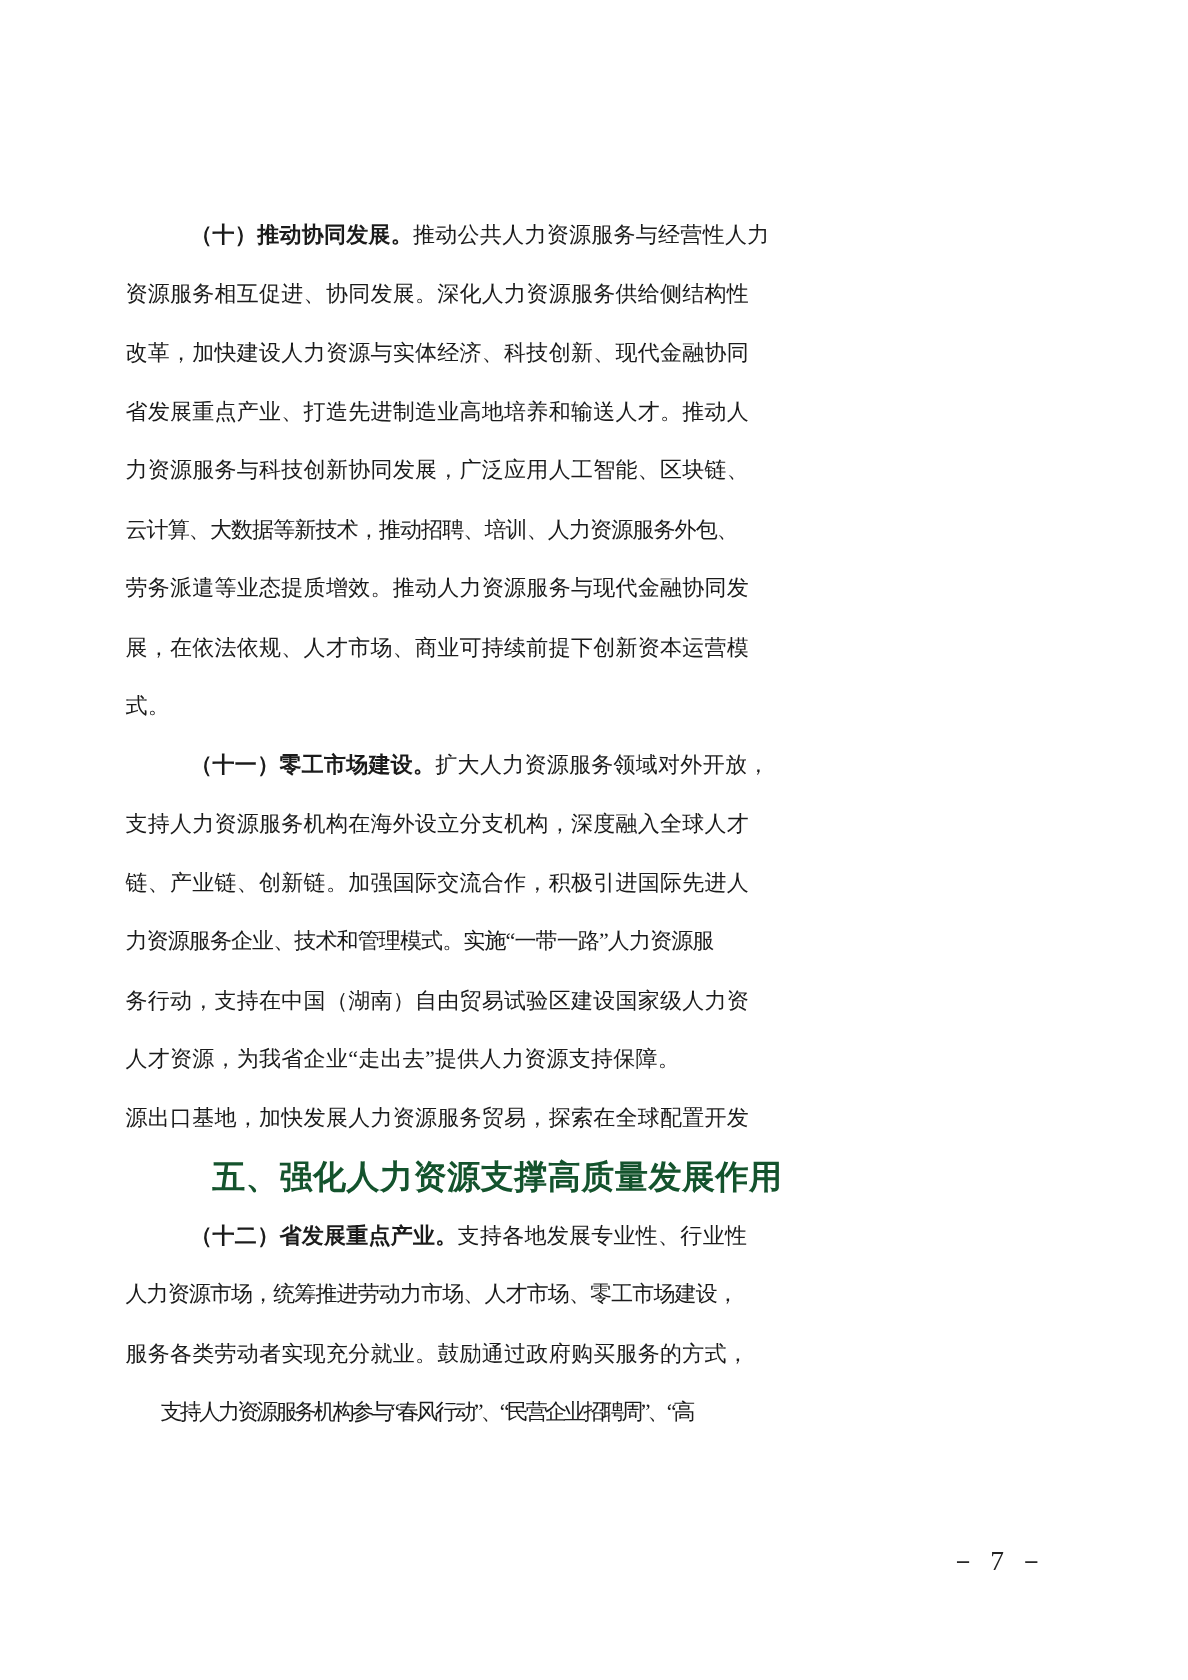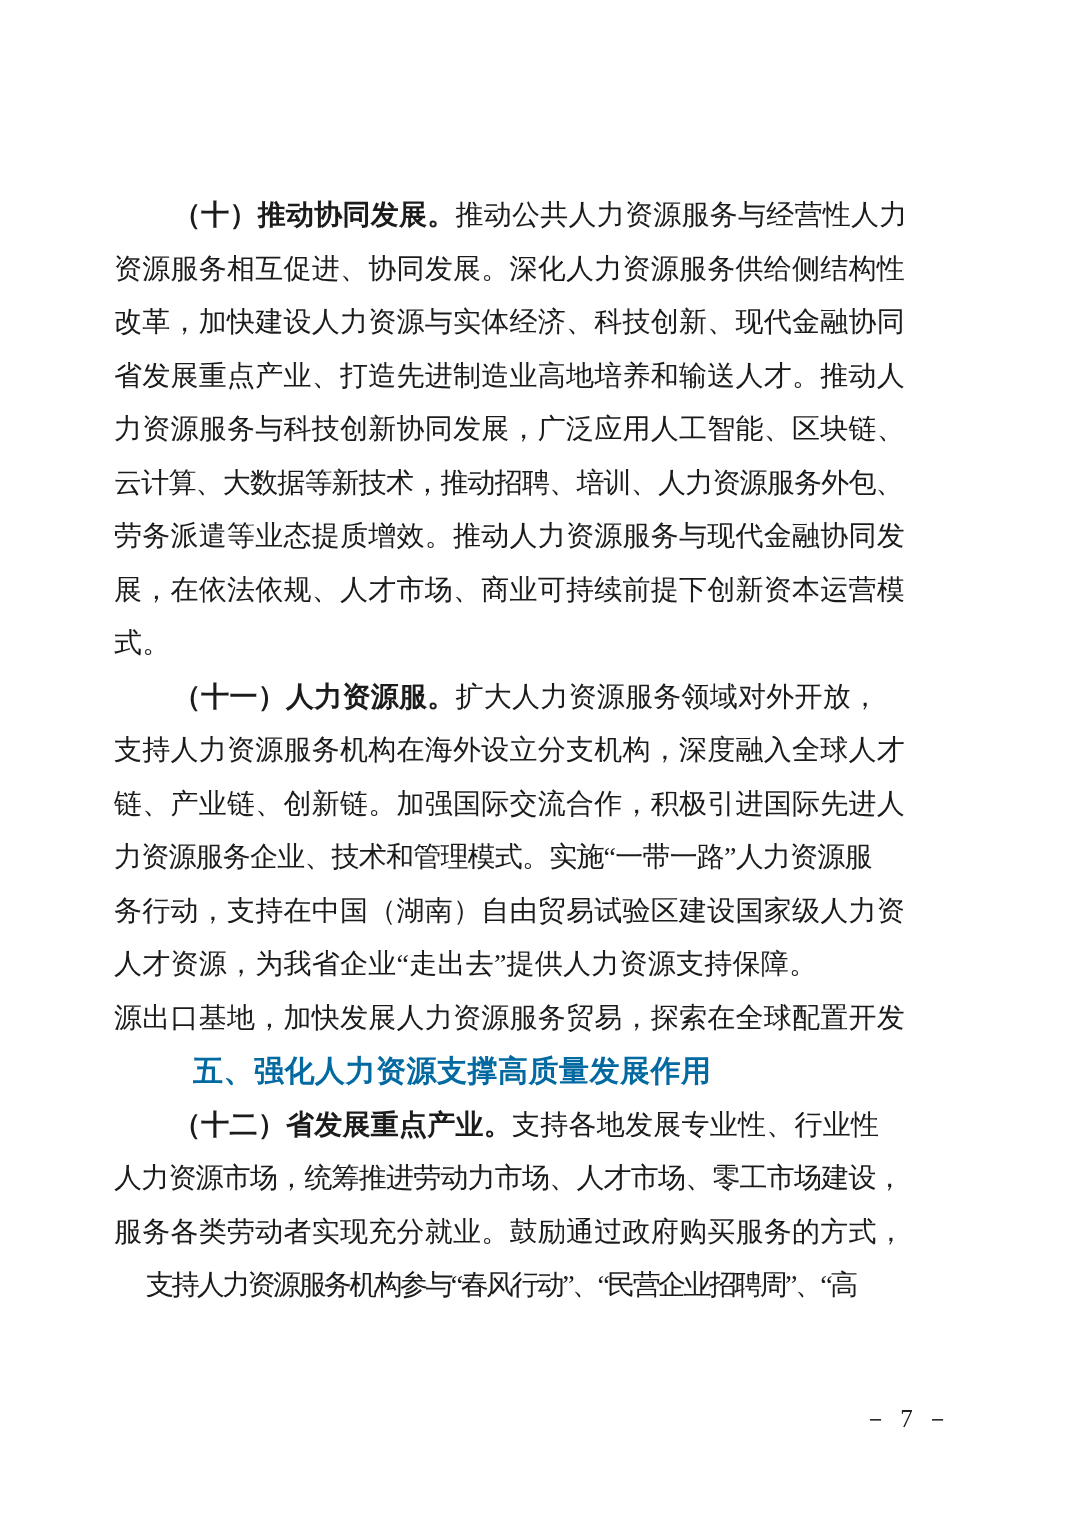--- a/index.html
+++ b/index.html
@@ -18,34 +18,34 @@
   }
   .text-block {
     position: absolute;
     left: 114px;
     top: 188px;
     width: 860px;
   }
   .line {
     height: 53.5px;
     line-height: 53.5px;
-    font-size: 28px;
+    font-size: 20px;
     letter-spacing: 0.25px;
     white-space: nowrap;
   }
   .indent {
     text-indent: 59px;
   }
   .lead {
     font-weight: 700;
   }
   .heading {
     font-family: "Liberation Sans", "DejaVu Sans", sans-serif;
     font-weight: 700;
-    color: #0369a1;
+    color: #14532d;
     font-size: 30px;
     text-indent: 79px;
     letter-spacing: 0.5px;
   }
   .sq1 { letter-spacing: -0.8px; }
   .sq2 { letter-spacing: -2.6px; margin-left: 32px; }
   .page-number {
     position: absolute;
     top: 1402px;
     right: 127px;
@@ -65,21 +65,21 @@
     <div class="line indent"><span class="lead">（十）推动协同发展。</span><span>推动公共人力资源服务与经营性人力</span></div>
     <div class="line">资源服务相互促进、协同发展。深化人力资源服务供给侧结构性</div>
     <div class="line">改革，加快建设人力资源与实体经济、科技创新、现代金融协同</div>
     <div class="line">省发展重点产业、打造先进制造业高地培养和输送人才。推动人</div>
     <div class="line">力资源服务与科技创新协同发展，广泛应用人工智能、区块链、</div>
     <div class="line sq1">云计算、大数据等新技术，推动招聘、培训、人力资源服务外包、</div>
     <div class="line">劳务派遣等业态提质增效。推动人力资源服务与现代金融协同发</div>
     <div class="line">展，在依法依规、人才市场、商业可持续前提下创新资本运营模</div>
     <div class="line">式。</div>
 
-    <div class="line indent"><span class="lead">（十一）人力资源服。</span><span>扩大人力资源服务领域对外开放，</span></div>
+    <div class="line indent"><span class="lead">（十一）零工市场建设。</span><span>扩大人力资源服务领域对外开放，</span></div>
     <div class="line">支持人力资源服务机构在海外设立分支机构，深度融入全球人才</div>
     <div class="line">链、产业链、创新链。加强国际交流合作，积极引进国际先进人</div>
     <div class="line sq1">力资源服务企业、技术和管理模式。实施“一带一路”人力资源服</div>
     <div class="line">务行动，支持在中国（湖南）自由贸易试验区建设国家级人力资</div>
     <div class="line">人才资源，为我省企业“走出去”提供人力资源支持保障。</div>
     <div class="line">源出口基地，加快发展人力资源服务贸易，探索在全球配置开发</div>
 
     <div class="line heading">五、强化人力资源支撑高质量发展作用</div>
 
     <div class="line indent"><span class="lead">（十二）省发展重点产业。</span><span>支持各地发展专业性、行业性</span></div>

